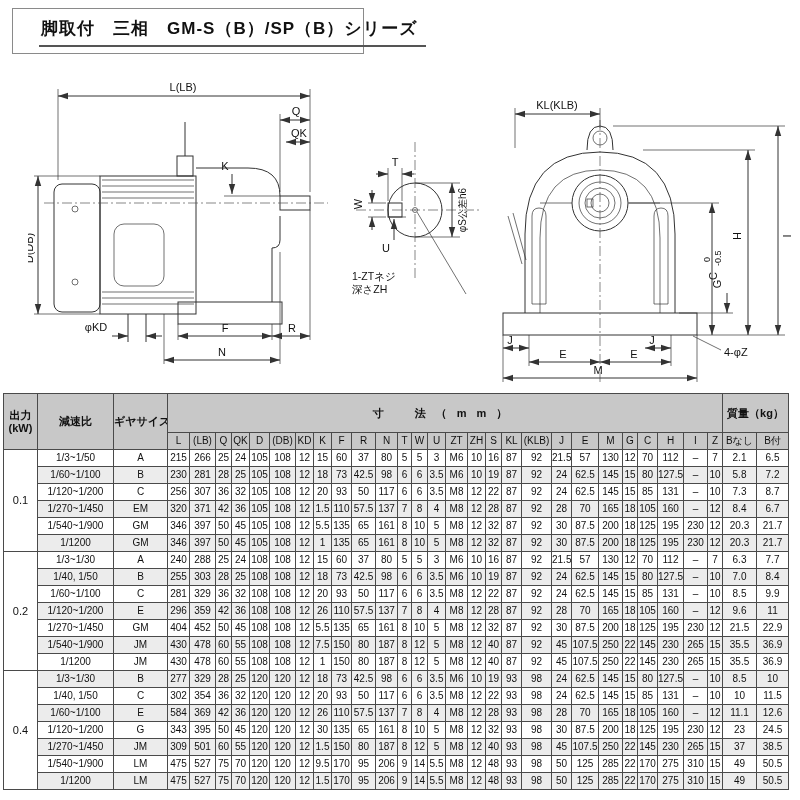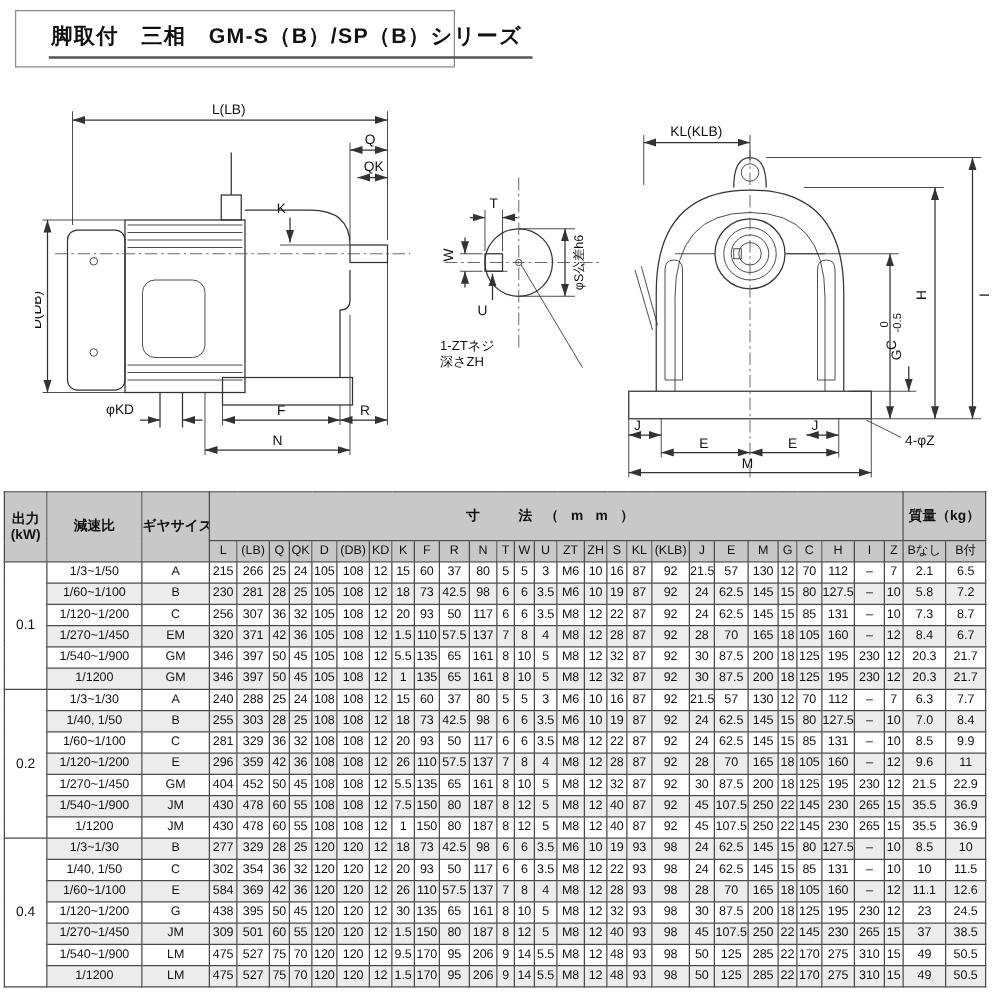--- a/index.html
+++ b/index.html
@@ -804,21 +804,21 @@
           <td>105</td>
           <td>160</td>
           <td>–</td>
           <td>12</td>
           <td>11.1</td>
           <td>12.6</td>
         </tr>
         <tr>
           <td class="ratio">1/120~1/200</td>
           <td>G</td>
-          <td>438</td>
+          <td>343</td>
           <td>395</td>
           <td>50</td>
           <td>45</td>
           <td>120</td>
           <td>120</td>
           <td>12</td>
           <td>30</td>
           <td>135</td>
           <td>65</td>
           <td>161</td>

